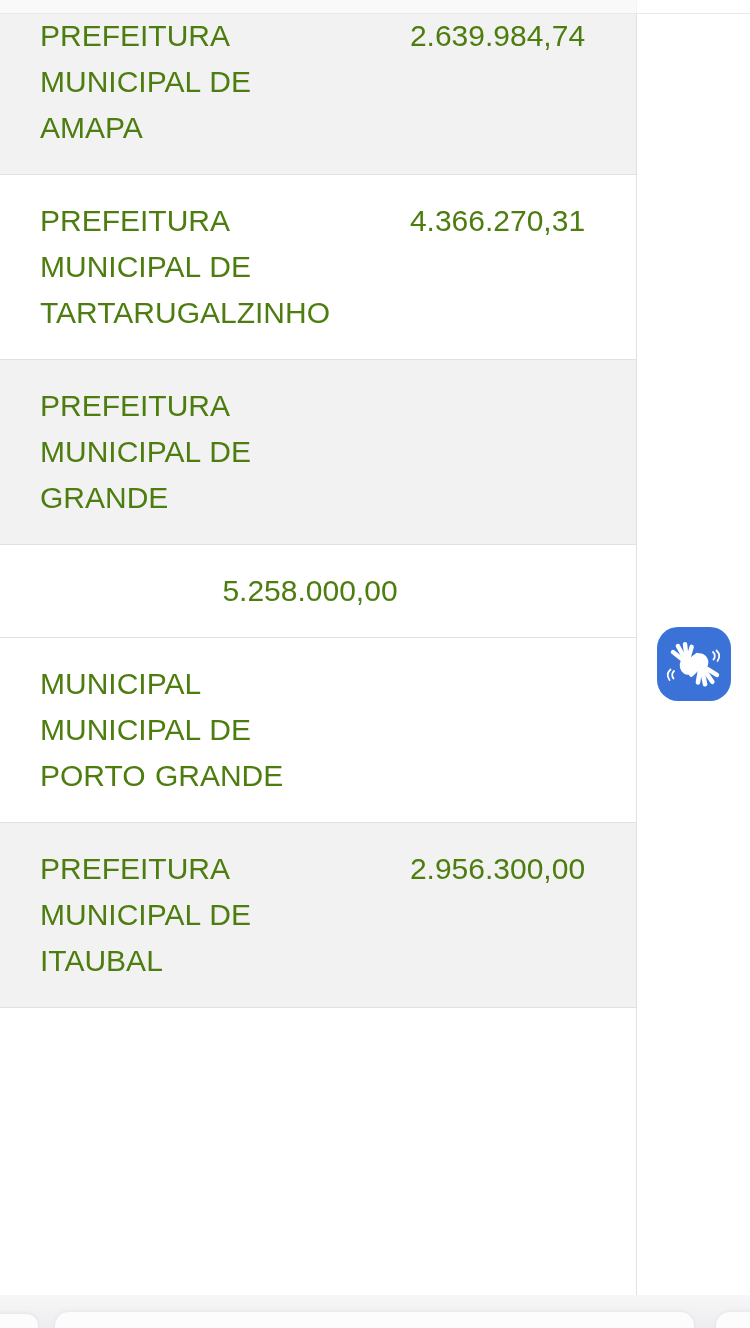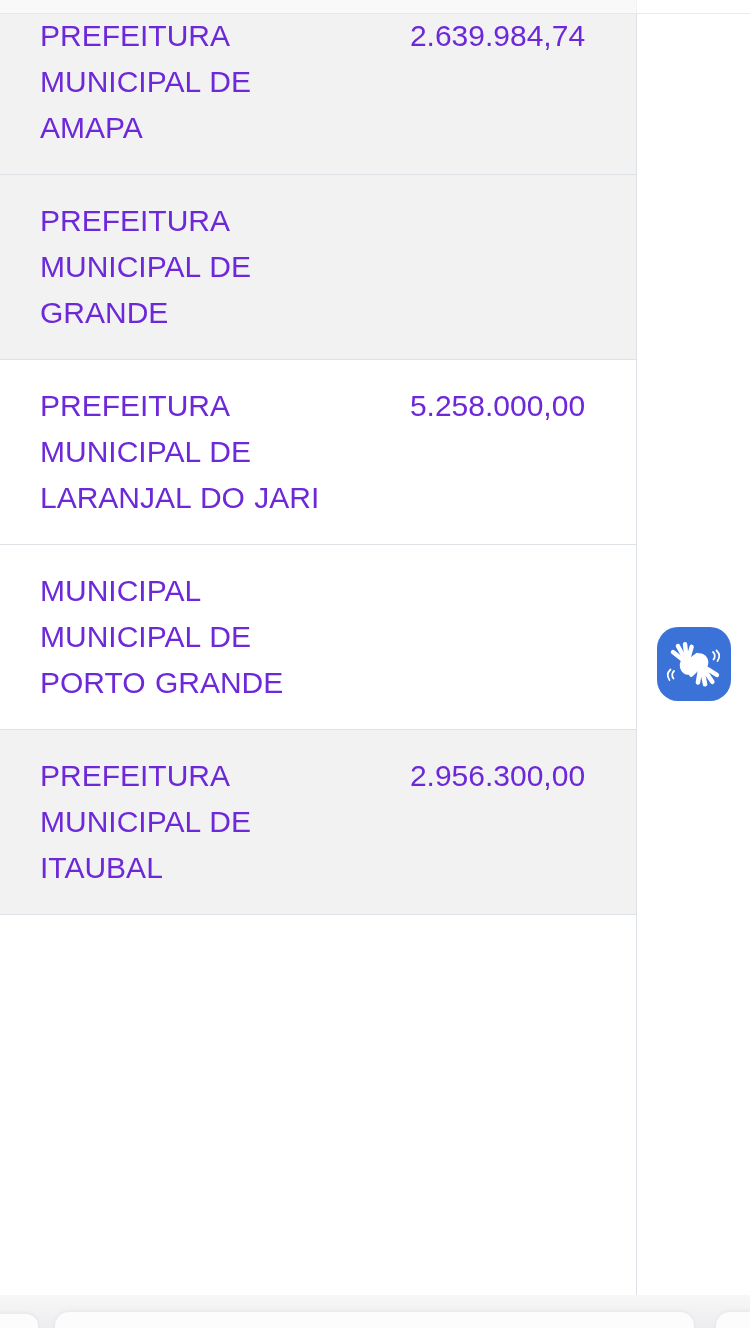--- a/index.html
+++ b/index.html
@@ -7,21 +7,21 @@
     padding: 0;
     background: #ffffff;
   }
   .stage {
     position: relative;
     width: 750px;
     height: 1328px;
     overflow: hidden;
     background: #ffffff;
     font-family: "Liberation Sans", sans-serif;
-    color: #6d28d9;
+    color: #4d7c0f;
   }
   
   .table-wrap {
     position: absolute;
     left: 0;
     top: -10px;
     width: 637px;
     height: 1360px;
     border-right: 1px solid #dee2e6;
     background: #ffffff;
@@ -123,25 +123,28 @@
 <body>
 
 <div class="stage">
 
   <div class="table-wrap">
     <div id="rows-host">
         <div class="t-row striped">
     <div class="cell-entity">PREFEITURA MUNICIPAL DE AMAPA</div>
     <div class="cell-value">2.639.984,74</div>
   </div>
+        <div class="t-row">
+    <div class="cell-entity">PREFEITURA MUNICIPAL DE TARTARUGALZINHO</div>
+    <div class="cell-value">4.366.270,31</div>
+  </div>
         <div class="t-row striped">
     <div class="cell-entity">PREFEITURA MUNICIPAL DE GRANDE</div>
   </div>
         <div class="t-row">
-    <div class="cell-entity">PREFEITURA MUNICIPAL DE LARANJAL DO JARI</div>
     <div class="cell-value">5.258.000,00</div>
   </div>
         <div class="t-row">
     <div class="cell-entity">MUNICIPAL MUNICIPAL DE PORTO GRANDE</div>
   </div>
         <div class="t-row striped">
     <div class="cell-entity">PREFEITURA MUNICIPAL DE ITAUBAL</div>
     <div class="cell-value">2.956.300,00</div>
   </div>
       </div>

